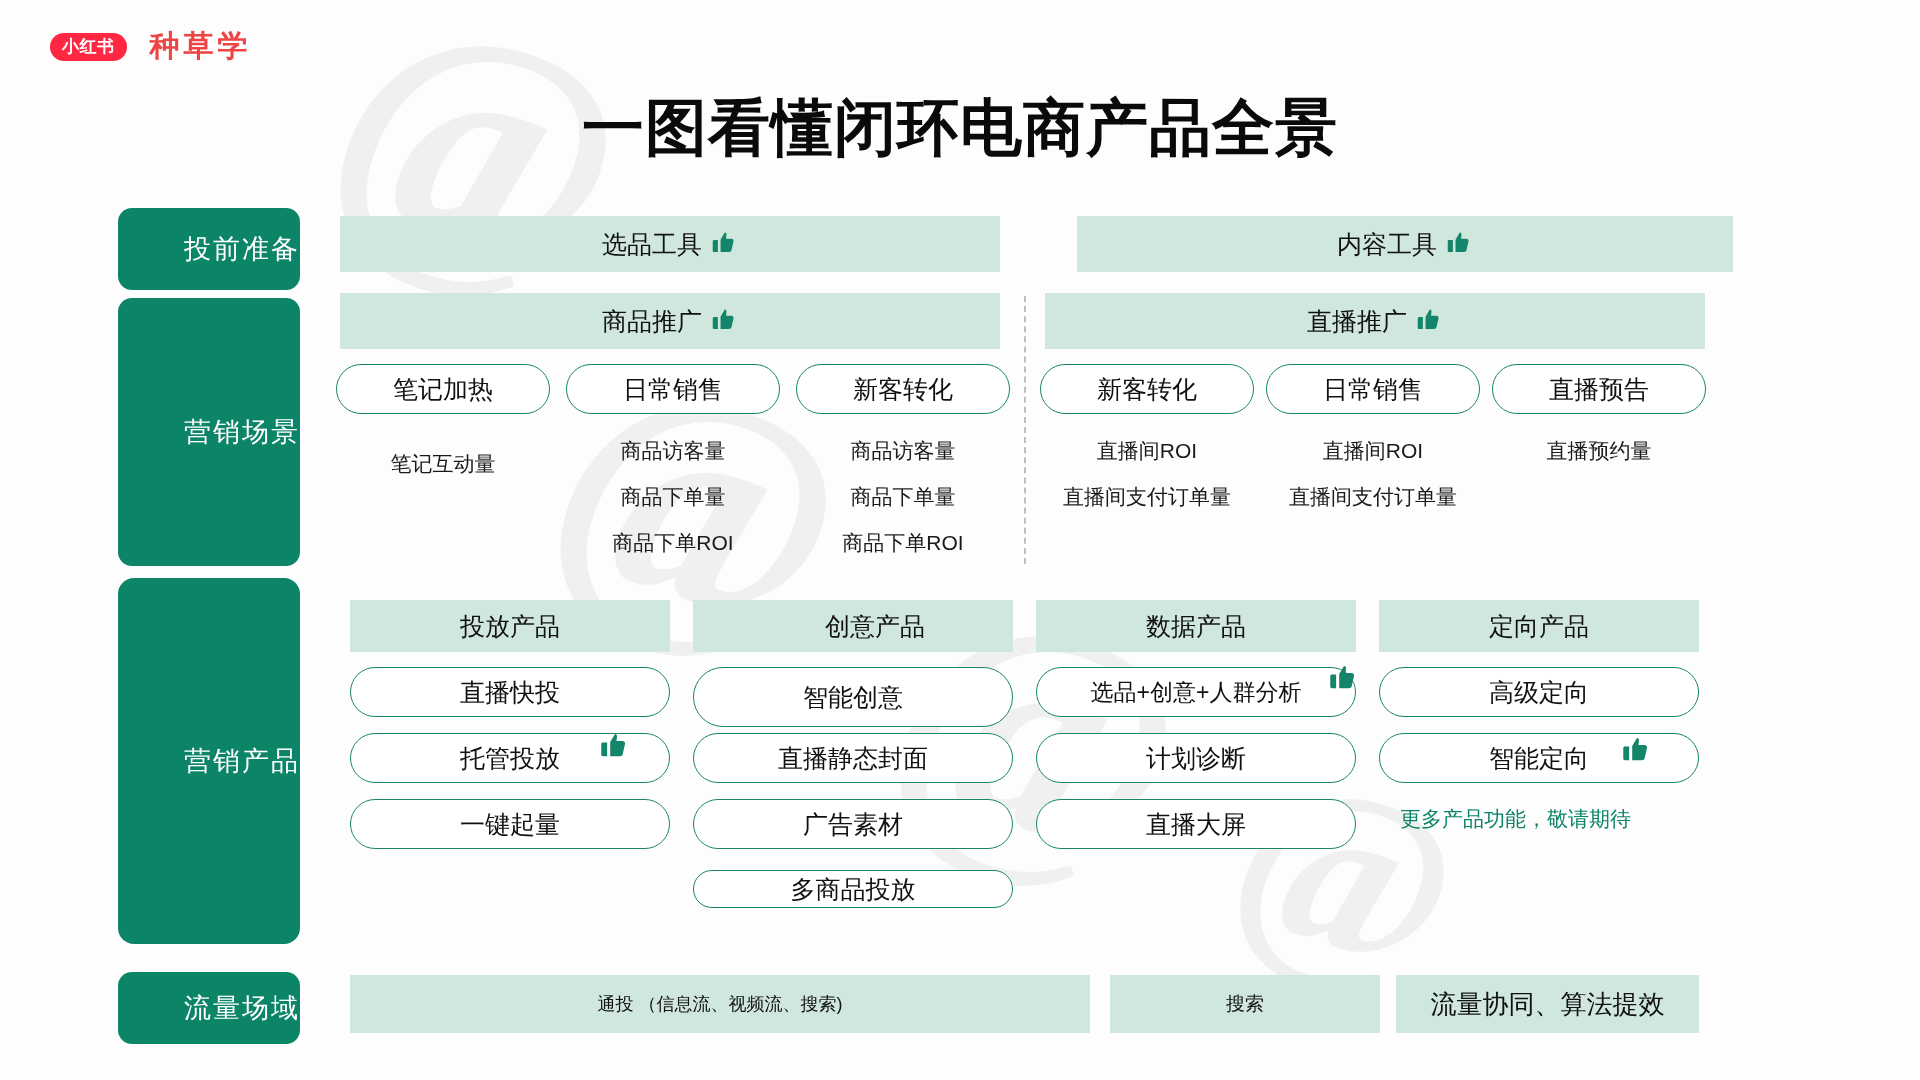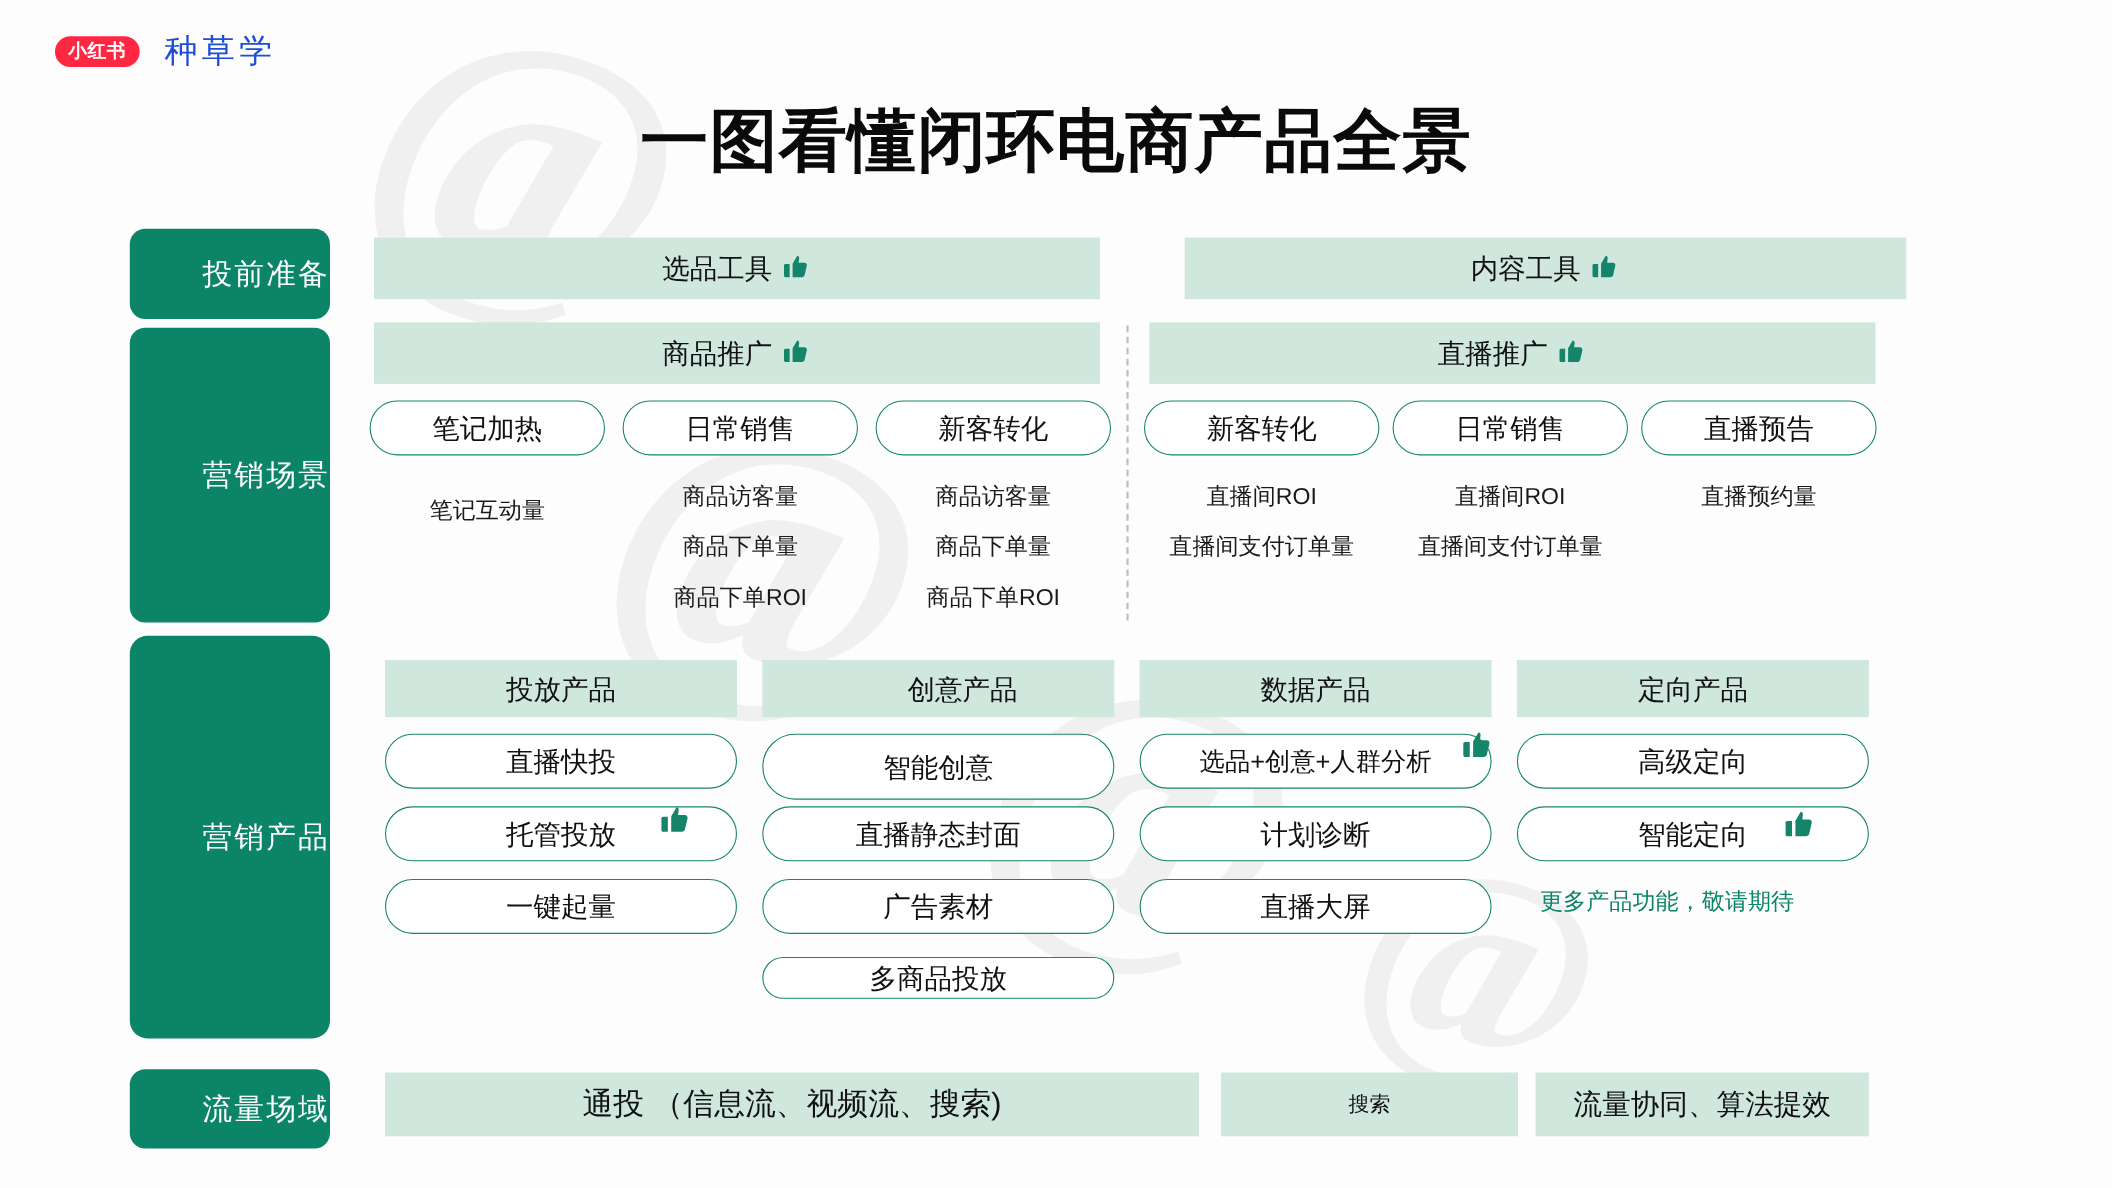--- a/index.html
+++ b/index.html
@@ -42,22 +42,22 @@
     color: #fff;
     font-size: 17px;
     font-weight: 700;
     padding: 5px 12px 6px;
     border-radius: 17px;
     letter-spacing: 0.5px;
     line-height: 1;
   }
   .brand-name {
     font-size: 30px;
-    font-weight: 400;
-    color: #1d4ed8;
+    font-weight: 700;
+    color: #ef4444;
     letter-spacing: 4px;
   }
 
   .page-title {
     position: absolute;
     left: 0; right: 0; top: 86px;
     text-align: center;
     font-size: 62px;
     font-weight: 700;
     color: #0a0a0a;
@@ -305,21 +305,21 @@
   <div class="pill" style="left:1379px; top:733px; width:320px; height:50px;">
       <span>智能定向</span>
     </div>
   <span class="thumb thumb-abs" style="left:1618px; top:735px;">
     <svg viewBox="0 0 24 24">
         <path fill="#14846a" d="M13.5 2.2c.9 0 1.6.8 1.5 1.7l-.4 3.6h4.6c1.2 0 2.1 1.1 1.8 2.3l-1.7 7.4c-.2 1-1.1 1.7-2.1 1.7h-7.3V8.3l3.6-6.1zM7.6 8.6v10.3H4.4c-.7 0-1.2-.5-1.2-1.2V9.8c0-.7.5-1.2 1.2-1.2h3.2z"></path>
       </svg>
   </span>
   <div class="more-note" style="left:1400px; top:805px;">更多产品功能，敬请期待</div>
 
-  <div class="band" style="left:350px; top:975px; width:740px; height:58px; font-size:28px;">
+  <div class="band" style="left:350px; top:975px; width:740px; height:58px; font-size:18px;">
       <span>通投 （信息流、视频流、搜索)</span>
     </div>
   <div class="band" style="left:1110px; top:975px; width:270px; height:58px; font-size:19px;">
       <span>搜索</span>
     </div>
   <div class="band" style="left:1396px; top:975px; width:303px; height:58px; font-size:26px;">
       <span>流量协同、算法提效</span>
     </div>
 
 </div>

